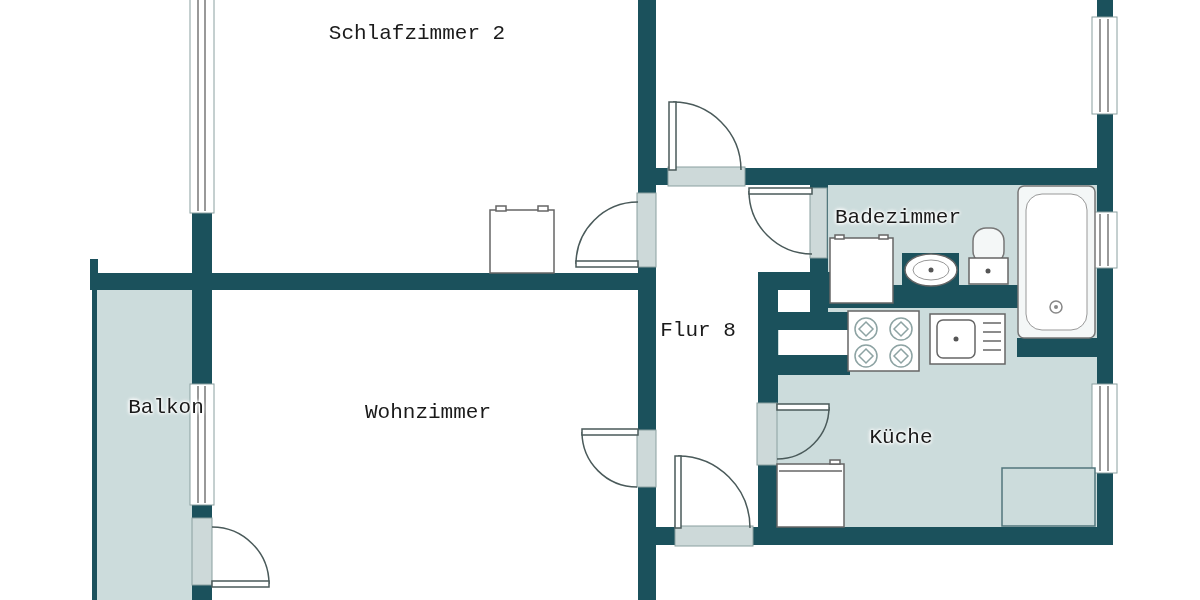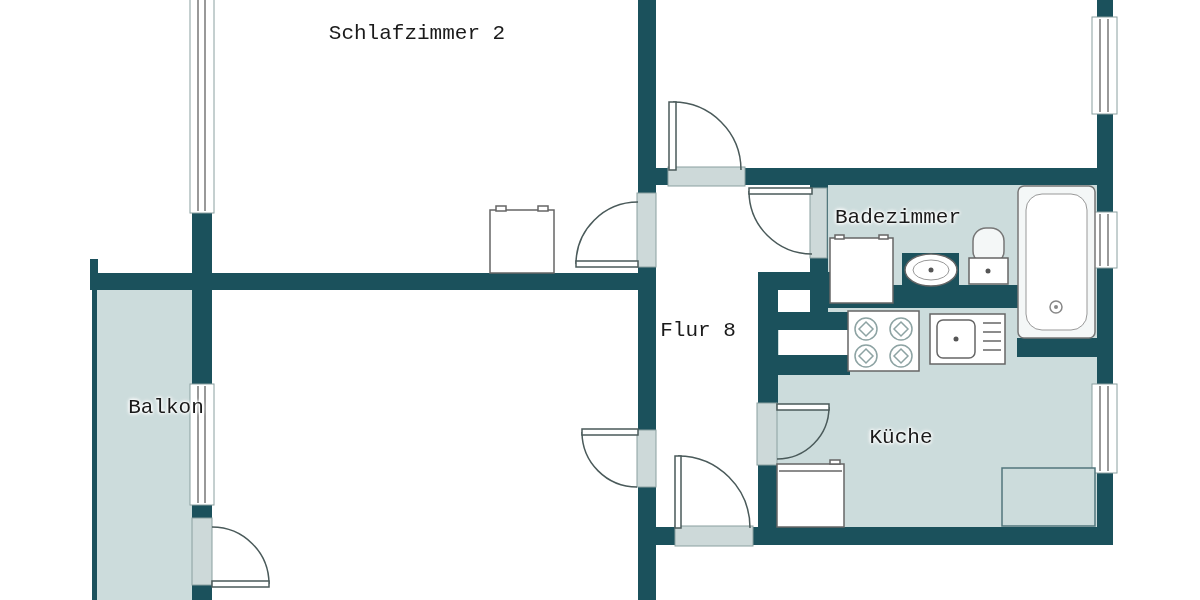--- a/index.html
+++ b/index.html
@@ -211,15 +211,16 @@
       <rect class="fix" x="830" y="460" width="10" height="4"></rect>
     </g>
 
     <rect x="1002" y="468" width="93" height="58" fill="var(--floor)" stroke="#51767c" stroke-width="1.5"></rect>
   </g>
 </svg>
 
   <div class="room-label" style="left:417px;top:33px;">Schlafzimmer 2</div>
   <div class="room-label" style="left:898px;top:217px;text-align:right;">Badezimmer</div>
   <div class="room-label" style="left:698px;top:330px;">Flur 8</div>
+  <div class="room-label" style="left:428px;top:412px;">Wohnzimmer</div>
   <div class="room-label" style="left:156px;top:407px;margin-left:10px;">Balkon</div>
   <div class="room-label" style="left:901px;top:437px;">Küche</div>
 </div>
 
 </body></html>

